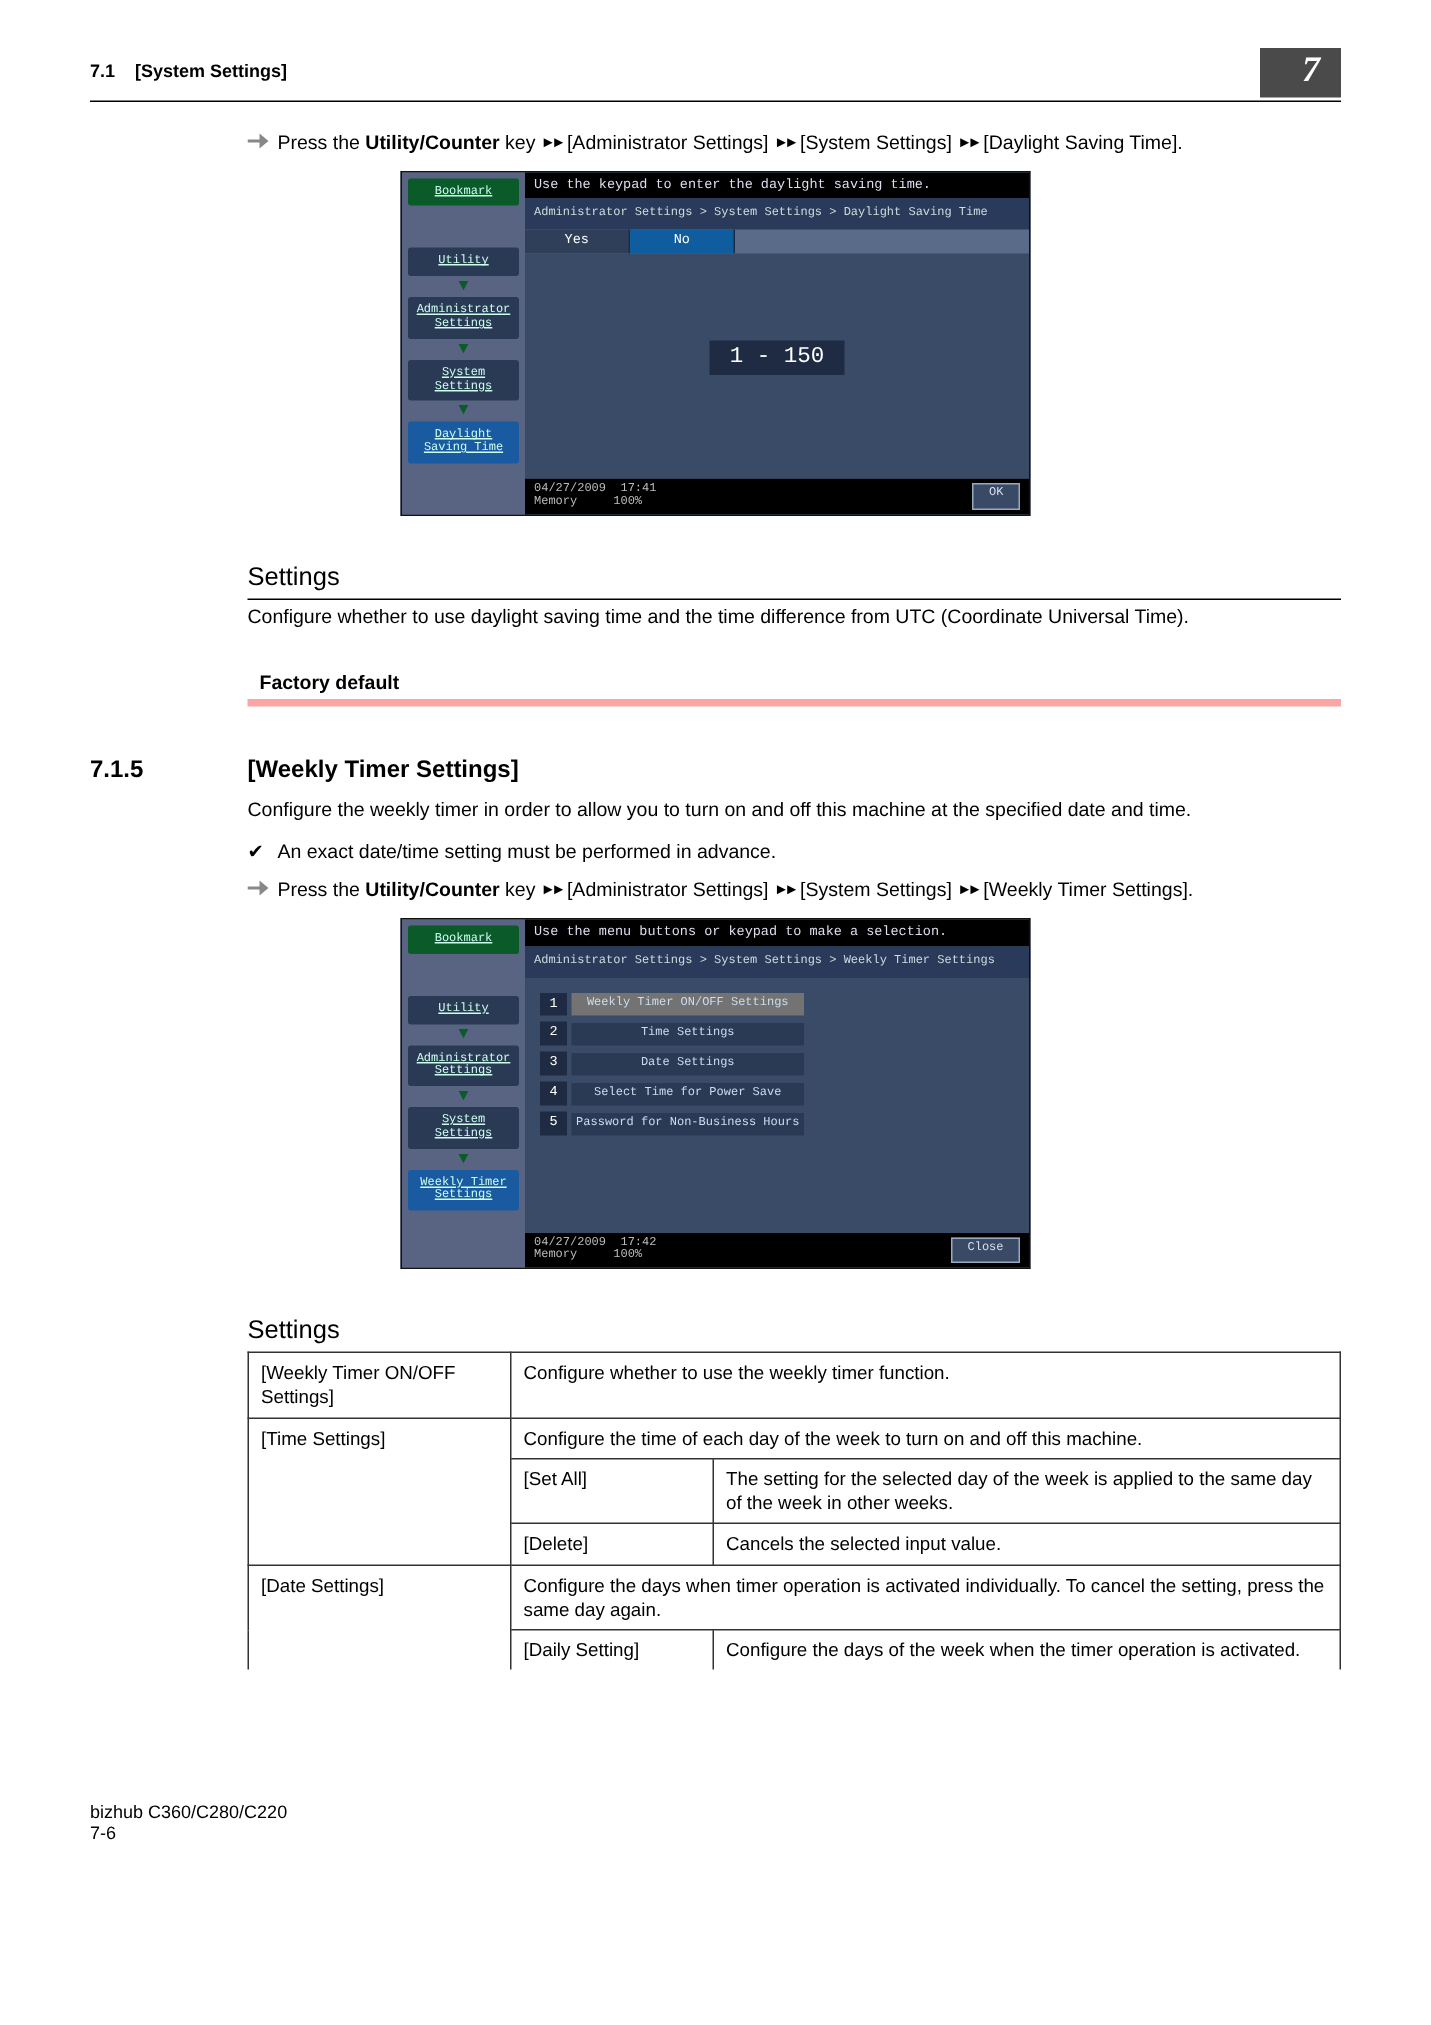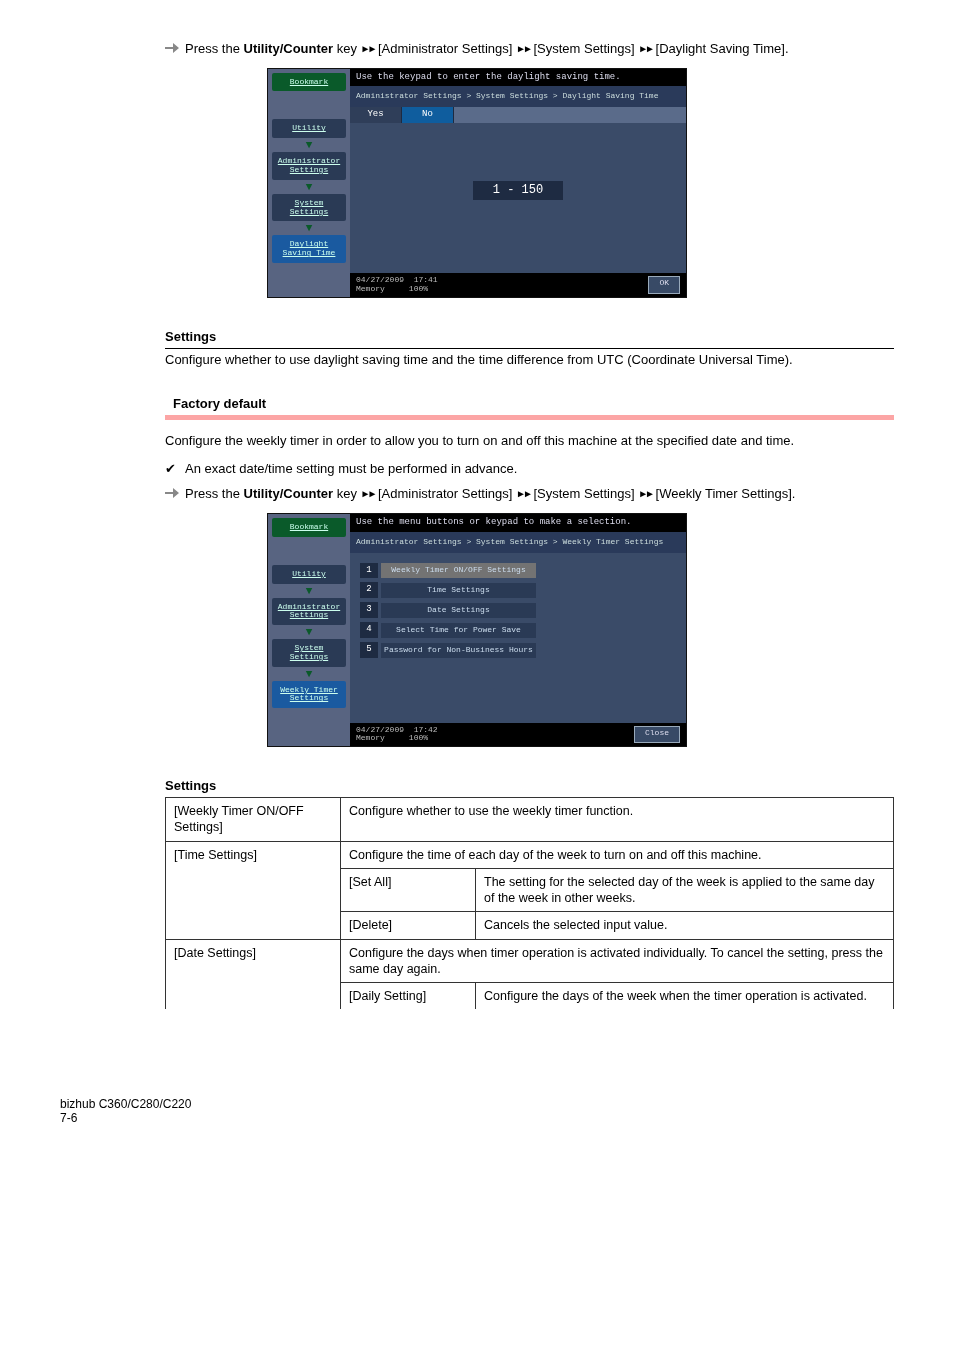--- a/index.html
+++ b/index.html
@@ -51,53 +51,59 @@
     color: #e8edf5;
     line-height: 1.1;
   }
   .lcd .row { display:flex; }
   .lcd .side { width: 82px; background:#586481; }
   .lcd .main { flex:1; background:#5a6b8a; position:relative; }
   .lcd .top-msg { background:#000; color:#dde; padding:4px 6px; font-size:9px; }
   .lcd .crumb { background:#2a3a5a; color:#cdd; padding:6px 6px; font-size:8px; }
   .lcd .body { background:#3a4b68; min-height:150px; padding:8px 0 20px 0; position:relative; }
   .lcd .btnbar { display:flex; gap:0; }
-  .lcd .tabbtn { background:#2f3e59; color:#fff; width:52px; text-align:center; padding:3px 0; font-size:9px; border-right:1px solid #1e2a40;}
+  .lcd .tabbtn { background:#2f3e59; color:#fff; width:70px; text-align:center; padding:3px 0; font-size:9px; border-right:1px solid #1e2a40;}
   .lcd .tabbtn.sel { background:#0f5d9e; }
   .lcd .side-col { padding:4px; display:flex; flex-direction:column; gap:3px; background:#586481; min-height:100%; }
   .lcd .side-btn { background:#2a3a55; color:#cfe; text-align:center; padding:5px 2px; font-size:8px; border-radius:2px;text-decoration:underline; }
   .lcd .side-btn.bk { background:#0a5a2a; }
   .lcd .side-btn.hl { background:#1a5aa0; }
   .lcd .side-arrow { color:#0a5a2a; text-align:center; font-size:11px; line-height:8px; }
-  .lcd .center-box { background:#1e2b42; color:#fff; width:90px; margin:50px auto 0 auto; text-align:center; padding:3px 0; font-size:12px; }
+  .lcd .center-box { background:#1e2b42; color:#fff; width:90px; margin:50px auto 0 auto; text-align:center; padding:3px 0; font-size:15px; }
   .lcd .status { background:#000; color:#bbb; display:flex; justify-content:space-between; padding:3px 6px; font-size:8px; }
   .lcd .okbtn { background:#384a66; border:1px solid #9ab; padding:2px 10px; color:#dde; }
   .lcd .menu-item { display:flex; align-items:center; margin:4px 10px; }
   .lcd .menu-num { background:#1e2b42; color:#fff; width:18px; text-align:center; padding:3px 0; margin-right:3px; }
   .lcd .menu-lbl { background:#2a3a55; color:#cde; flex:0 0 155px; text-align:center; padding:3px 0; font-size:8px; }
   .lcd .menu-item.sel .menu-lbl { background:#737373; }
   
-  .h3 { font-weight:bold; margin: 31px 0 4px 105px; font-size:13px; }
+  .h3 { font-weight:normal; margin: 31px 0 4px 105px; font-size:17px; }
   .subline { border-bottom:1px solid #000; margin-left:105px; margin-right:0; height:0; margin-bottom:2px; }
   .para { margin:2px 0 10px 105px; line-height:1.35; }
   table.fd { border-collapse:collapse; margin-left:105px; width: calc(100% - 105px); font-size:13px; }
   table.fd td, table.fd th { padding:4px 8px; text-align:left; vertical-align:top; }
   table.fd .hrow td { border-bottom:5px solid #fca5a5; font-weight:bold; }
   table.fd .drow td { border-right:1px solid #888; }
   table.fd .drow td:last-child { border-right:none; }
   .sec-no { float:left; width:95px; font-weight:bold; font-size:16px; }
   .sec-title { font-weight:bold; font-size:16px; margin-left:105px; margin-top:24px; margin-bottom:8px; }
   table.settings { border-collapse:collapse; margin-left:105px; width: calc(100% - 105px); font-size:12.5px; }
   table.settings td { border:1px solid #333; padding:5px 8px; vertical-align:top; line-height:1.3;margin-top:32px; }
   .footer { display:flex; justify-content:space-between; margin:50px 60px 0 60px; font-size:12px; border-top: none; padding-top:8px;flex-direction:column; }
 </style>
 </head>
 <body>
 
 <div class="page">
+  <div class="hdr">
+    <div class="hdr-left">
+      <span>7.1</span>&nbsp;&nbsp;&nbsp;&nbsp;<span>[System Settings]</span>
+    </div>
+    <div class="hdr-right">7</div>
+  </div>
 
   <div class="arrow-row">
     <span class="arrow-ico">
       <svg width="14" height="12" viewBox="0 0 14 12">
           <path d="M0 5 H8 V1 L14 6 L8 11 V7 H0 Z" fill="#888"></path>
         </svg>
     </span>
     <div>
       <span>Press the </span><span class="bold">Utility/Counter</span><span> key </span><span class="triangle">►►</span><span> [Administrator Settings] </span><span class="triangle">►►</span><span> [System Settings] </span><span class="triangle">►►</span><span> [Daylight Saving Time].</span>
     </div>
@@ -146,20 +152,24 @@
   <div style="height:14px"></div>
   <table class="fd">
     <tbody>
         <tr class="hrow">
           <td colspan="2">Factory default</td>
         </tr>
   </tbody>
     </table>
 
   <div style="clear:both; height:10px"></div>
+  <div>
+    <div class="sec-no">7.1.5</div>
+    <div class="sec-title">[Weekly Timer Settings]</div>
+  </div>
   <div class="para">Configure the weekly timer in order to allow you to turn on and off this machine at the specified date and time.</div>
 
   <div class="check-row">
     <span class="check-ico">✔</span>
     <div>An exact date/time setting must be performed in advance.</div>
   </div>
 
   <div class="arrow-row" style="margin-top:8px">
     <span class="arrow-ico">
       <svg width="14" height="12" viewBox="0 0 14 12">

